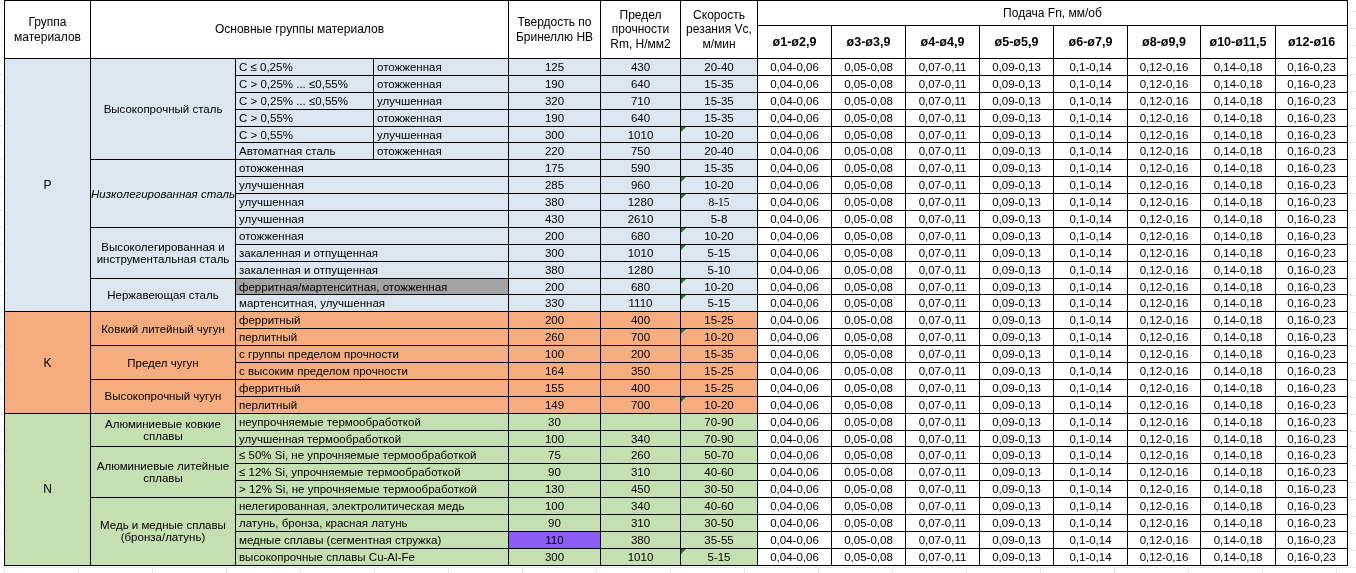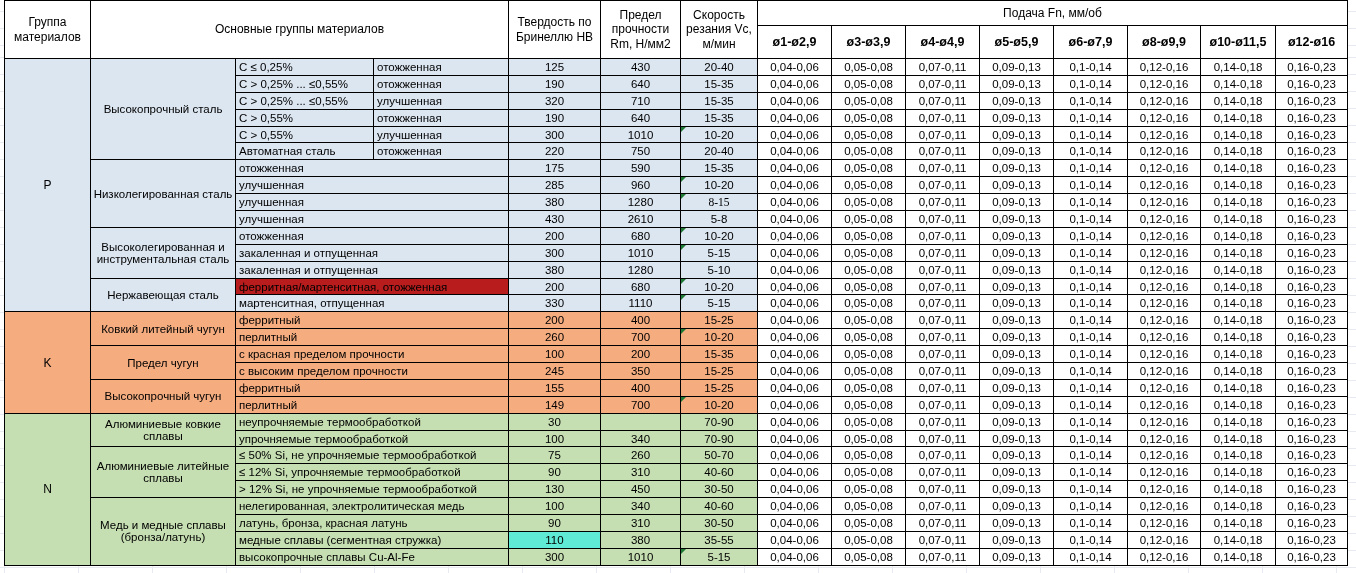--- a/index.html
+++ b/index.html
@@ -170,21 +170,21 @@
         <td class="ctr" style="background: rgb(255, 255, 255);">0,04-0,06</td>
         <td class="ctr" style="background: rgb(255, 255, 255);">0,05-0,08</td>
         <td class="ctr" style="background: rgb(255, 255, 255);">0,07-0,11</td>
         <td class="ctr" style="background: rgb(255, 255, 255);">0,09-0,13</td>
         <td class="ctr" style="background: rgb(255, 255, 255);">0,1-0,14</td>
         <td class="ctr" style="background: rgb(255, 255, 255);">0,12-0,16</td>
         <td class="ctr" style="background: rgb(255, 255, 255);">0,14-0,18</td>
         <td class="ctr" style="background: rgb(255, 255, 255);">0,16-0,23</td>
       </tr>
       <tr class="r">
-        <td rowspan="4" class="ctr wrap" style="background: rgb(220, 230, 241);">Низколегированная сталь</td>
+        <td rowspan="4" class="ctr wrap" style="background: rgb(220, 230, 241); font-style: italic;">Низколегированная сталь</td>
         <td colspan="2" class="left" style="background: rgb(220, 230, 241);">отожженная</td>
         <td class="ctr" style="background: rgb(220, 230, 241);">175</td>
         <td class="ctr" style="background: rgb(220, 230, 241);">590</td>
         <td class="ctr vc" style="background: rgb(220, 230, 241);">15-35</td>
         <td class="ctr" style="background: rgb(255, 255, 255);">0,04-0,06</td>
         <td class="ctr" style="background: rgb(255, 255, 255);">0,05-0,08</td>
         <td class="ctr" style="background: rgb(255, 255, 255);">0,07-0,11</td>
         <td class="ctr" style="background: rgb(255, 255, 255);">0,09-0,13</td>
         <td class="ctr" style="background: rgb(255, 255, 255);">0,1-0,14</td>
         <td class="ctr" style="background: rgb(255, 255, 255);">0,12-0,16</td>
@@ -271,35 +271,35 @@
         <td class="ctr" style="background: rgb(255, 255, 255);">0,05-0,08</td>
         <td class="ctr" style="background: rgb(255, 255, 255);">0,07-0,11</td>
         <td class="ctr" style="background: rgb(255, 255, 255);">0,09-0,13</td>
         <td class="ctr" style="background: rgb(255, 255, 255);">0,1-0,14</td>
         <td class="ctr" style="background: rgb(255, 255, 255);">0,12-0,16</td>
         <td class="ctr" style="background: rgb(255, 255, 255);">0,14-0,18</td>
         <td class="ctr" style="background: rgb(255, 255, 255);">0,16-0,23</td>
       </tr>
       <tr class="r">
         <td rowspan="2" class="ctr wrap" style="background: rgb(220, 230, 241);">Нержавеющая сталь</td>
-        <td colspan="2" class="left" style="background: #b91c1c;">ферритная/мартенситная, отожженная</td>
+        <td colspan="2" class="left" style="background: #a3a3a3;">ферритная/мартенситная, отожженная</td>
         <td class="ctr" style="background: rgb(220, 230, 241);">200</td>
         <td class="ctr" style="background: rgb(220, 230, 241);">680</td>
         <td class="ctr vc" style="background: rgb(220, 230, 241);">10-20<span class="flag" style="border-top-color: rgb(30, 122, 52);"></span></td>
         <td class="ctr" style="background: rgb(255, 255, 255);">0,04-0,06</td>
         <td class="ctr" style="background: rgb(255, 255, 255);">0,05-0,08</td>
         <td class="ctr" style="background: rgb(255, 255, 255);">0,07-0,11</td>
         <td class="ctr" style="background: rgb(255, 255, 255);">0,09-0,13</td>
         <td class="ctr" style="background: rgb(255, 255, 255);">0,1-0,14</td>
         <td class="ctr" style="background: rgb(255, 255, 255);">0,12-0,16</td>
         <td class="ctr" style="background: rgb(255, 255, 255);">0,14-0,18</td>
         <td class="ctr" style="background: rgb(255, 255, 255);">0,16-0,23</td>
       </tr>
       <tr class="r">
-        <td colspan="2" class="left" style="background: rgb(220, 230, 241);">мартенситная, отпущенная</td>
+        <td colspan="2" class="left" style="background: rgb(220, 230, 241);">мартенситная, улучшенная</td>
         <td class="ctr" style="background: rgb(220, 230, 241);">330</td>
         <td class="ctr" style="background: rgb(220, 230, 241);">1110</td>
         <td class="ctr vc" style="background: rgb(220, 230, 241);">5-15<span class="flag" style="border-top-color: rgb(30, 122, 52);"></span></td>
         <td class="ctr" style="background: rgb(255, 255, 255);">0,04-0,06</td>
         <td class="ctr" style="background: rgb(255, 255, 255);">0,05-0,08</td>
         <td class="ctr" style="background: rgb(255, 255, 255);">0,07-0,11</td>
         <td class="ctr" style="background: rgb(255, 255, 255);">0,09-0,13</td>
         <td class="ctr" style="background: rgb(255, 255, 255);">0,1-0,14</td>
         <td class="ctr" style="background: rgb(255, 255, 255);">0,12-0,16</td>
         <td class="ctr" style="background: rgb(255, 255, 255);">0,14-0,18</td>
@@ -330,36 +330,36 @@
         <td class="ctr" style="background: rgb(255, 255, 255);">0,05-0,08</td>
         <td class="ctr" style="background: rgb(255, 255, 255);">0,07-0,11</td>
         <td class="ctr" style="background: rgb(255, 255, 255);">0,09-0,13</td>
         <td class="ctr" style="background: rgb(255, 255, 255);">0,1-0,14</td>
         <td class="ctr" style="background: rgb(255, 255, 255);">0,12-0,16</td>
         <td class="ctr" style="background: rgb(255, 255, 255);">0,14-0,18</td>
         <td class="ctr" style="background: rgb(255, 255, 255);">0,16-0,23</td>
       </tr>
       <tr class="r">
         <td rowspan="2" class="ctr wrap" style="background: rgb(245, 173, 128);">Предел чугун</td>
-        <td colspan="2" class="left" style="background: rgb(245, 173, 128);">с красная пределом прочности</td>
+        <td colspan="2" class="left" style="background: rgb(245, 173, 128);">с группы пределом прочности</td>
         <td class="ctr" style="background: rgb(245, 173, 128);">100</td>
         <td class="ctr" style="background: rgb(245, 173, 128);">200</td>
         <td class="ctr vc" style="background: rgb(245, 173, 128);">15-35</td>
         <td class="ctr" style="background: rgb(255, 255, 255);">0,04-0,06</td>
         <td class="ctr" style="background: rgb(255, 255, 255);">0,05-0,08</td>
         <td class="ctr" style="background: rgb(255, 255, 255);">0,07-0,11</td>
         <td class="ctr" style="background: rgb(255, 255, 255);">0,09-0,13</td>
         <td class="ctr" style="background: rgb(255, 255, 255);">0,1-0,14</td>
         <td class="ctr" style="background: rgb(255, 255, 255);">0,12-0,16</td>
         <td class="ctr" style="background: rgb(255, 255, 255);">0,14-0,18</td>
         <td class="ctr" style="background: rgb(255, 255, 255);">0,16-0,23</td>
       </tr>
       <tr class="r">
         <td colspan="2" class="left" style="background: rgb(245, 173, 128);">с высоким пределом прочности</td>
-        <td class="ctr" style="background: rgb(245, 173, 128);">245</td>
+        <td class="ctr" style="background: rgb(245, 173, 128);">164</td>
         <td class="ctr" style="background: rgb(245, 173, 128);">350</td>
         <td class="ctr vc" style="background: rgb(245, 173, 128);">15-25</td>
         <td class="ctr" style="background: rgb(255, 255, 255);">0,04-0,06</td>
         <td class="ctr" style="background: rgb(255, 255, 255);">0,05-0,08</td>
         <td class="ctr" style="background: rgb(255, 255, 255);">0,07-0,11</td>
         <td class="ctr" style="background: rgb(255, 255, 255);">0,09-0,13</td>
         <td class="ctr" style="background: rgb(255, 255, 255);">0,1-0,14</td>
         <td class="ctr" style="background: rgb(255, 255, 255);">0,12-0,16</td>
         <td class="ctr" style="background: rgb(255, 255, 255);">0,14-0,18</td>
         <td class="ctr" style="background: rgb(255, 255, 255);">0,16-0,23</td>
@@ -403,21 +403,21 @@
         <td class="ctr" style="background: rgb(255, 255, 255);">0,04-0,06</td>
         <td class="ctr" style="background: rgb(255, 255, 255);">0,05-0,08</td>
         <td class="ctr" style="background: rgb(255, 255, 255);">0,07-0,11</td>
         <td class="ctr" style="background: rgb(255, 255, 255);">0,09-0,13</td>
         <td class="ctr" style="background: rgb(255, 255, 255);">0,1-0,14</td>
         <td class="ctr" style="background: rgb(255, 255, 255);">0,12-0,16</td>
         <td class="ctr" style="background: rgb(255, 255, 255);">0,14-0,18</td>
         <td class="ctr" style="background: rgb(255, 255, 255);">0,16-0,23</td>
       </tr>
       <tr class="r">
-        <td colspan="2" class="left" style="background: rgb(198, 223, 178);">упрочняемые термообработкой</td>
+        <td colspan="2" class="left" style="background: rgb(198, 223, 178);">улучшенная термообработкой</td>
         <td class="ctr" style="background: rgb(198, 223, 178);">100</td>
         <td class="ctr" style="background: rgb(198, 223, 178);">340</td>
         <td class="ctr vc" style="background: rgb(198, 223, 178);">70-90</td>
         <td class="ctr" style="background: rgb(255, 255, 255);">0,04-0,06</td>
         <td class="ctr" style="background: rgb(255, 255, 255);">0,05-0,08</td>
         <td class="ctr" style="background: rgb(255, 255, 255);">0,07-0,11</td>
         <td class="ctr" style="background: rgb(255, 255, 255);">0,09-0,13</td>
         <td class="ctr" style="background: rgb(255, 255, 255);">0,1-0,14</td>
         <td class="ctr" style="background: rgb(255, 255, 255);">0,12-0,16</td>
         <td class="ctr" style="background: rgb(255, 255, 255);">0,14-0,18</td>
@@ -490,21 +490,21 @@
         <td class="ctr" style="background: rgb(255, 255, 255);">0,05-0,08</td>
         <td class="ctr" style="background: rgb(255, 255, 255);">0,07-0,11</td>
         <td class="ctr" style="background: rgb(255, 255, 255);">0,09-0,13</td>
         <td class="ctr" style="background: rgb(255, 255, 255);">0,1-0,14</td>
         <td class="ctr" style="background: rgb(255, 255, 255);">0,12-0,16</td>
         <td class="ctr" style="background: rgb(255, 255, 255);">0,14-0,18</td>
         <td class="ctr" style="background: rgb(255, 255, 255);">0,16-0,23</td>
       </tr>
       <tr class="r">
         <td colspan="2" class="left" style="background: rgb(198, 223, 178);">медные сплавы (сегментная стружка)</td>
-        <td class="ctr" style="background: #5eead4;">110</td>
+        <td class="ctr" style="background: #8b5cf6;">110</td>
         <td class="ctr" style="background: rgb(198, 223, 178);">380</td>
         <td class="ctr vc" style="background: rgb(198, 223, 178);">35-55</td>
         <td class="ctr" style="background: rgb(255, 255, 255);">0,04-0,06</td>
         <td class="ctr" style="background: rgb(255, 255, 255);">0,05-0,08</td>
         <td class="ctr" style="background: rgb(255, 255, 255);">0,07-0,11</td>
         <td class="ctr" style="background: rgb(255, 255, 255);">0,09-0,13</td>
         <td class="ctr" style="background: rgb(255, 255, 255);">0,1-0,14</td>
         <td class="ctr" style="background: rgb(255, 255, 255);">0,12-0,16</td>
         <td class="ctr" style="background: rgb(255, 255, 255);">0,14-0,18</td>
         <td class="ctr" style="background: rgb(255, 255, 255);">0,16-0,23</td>

